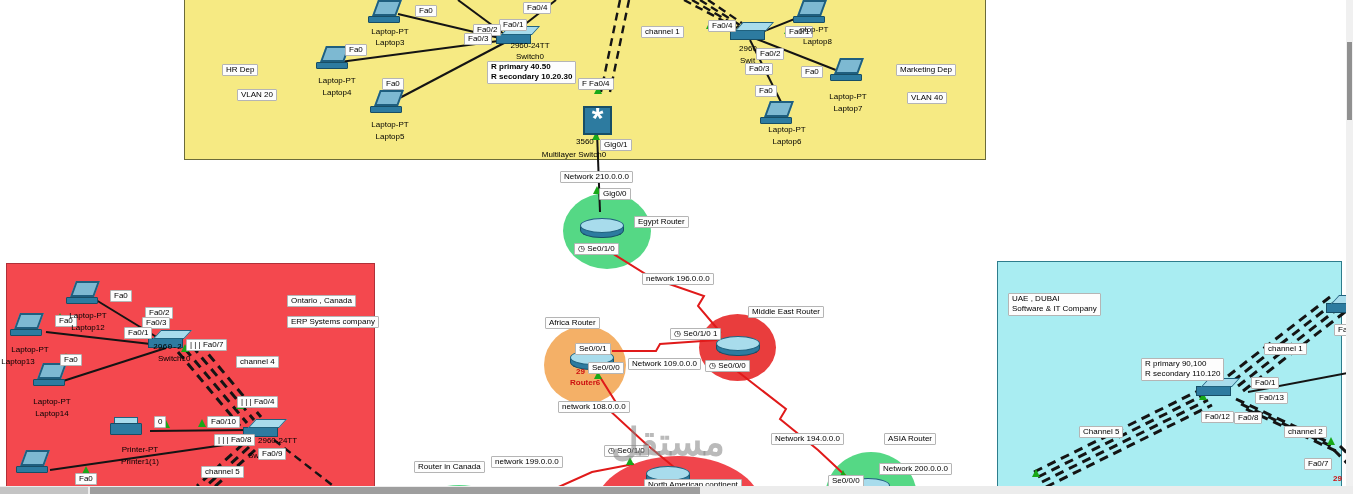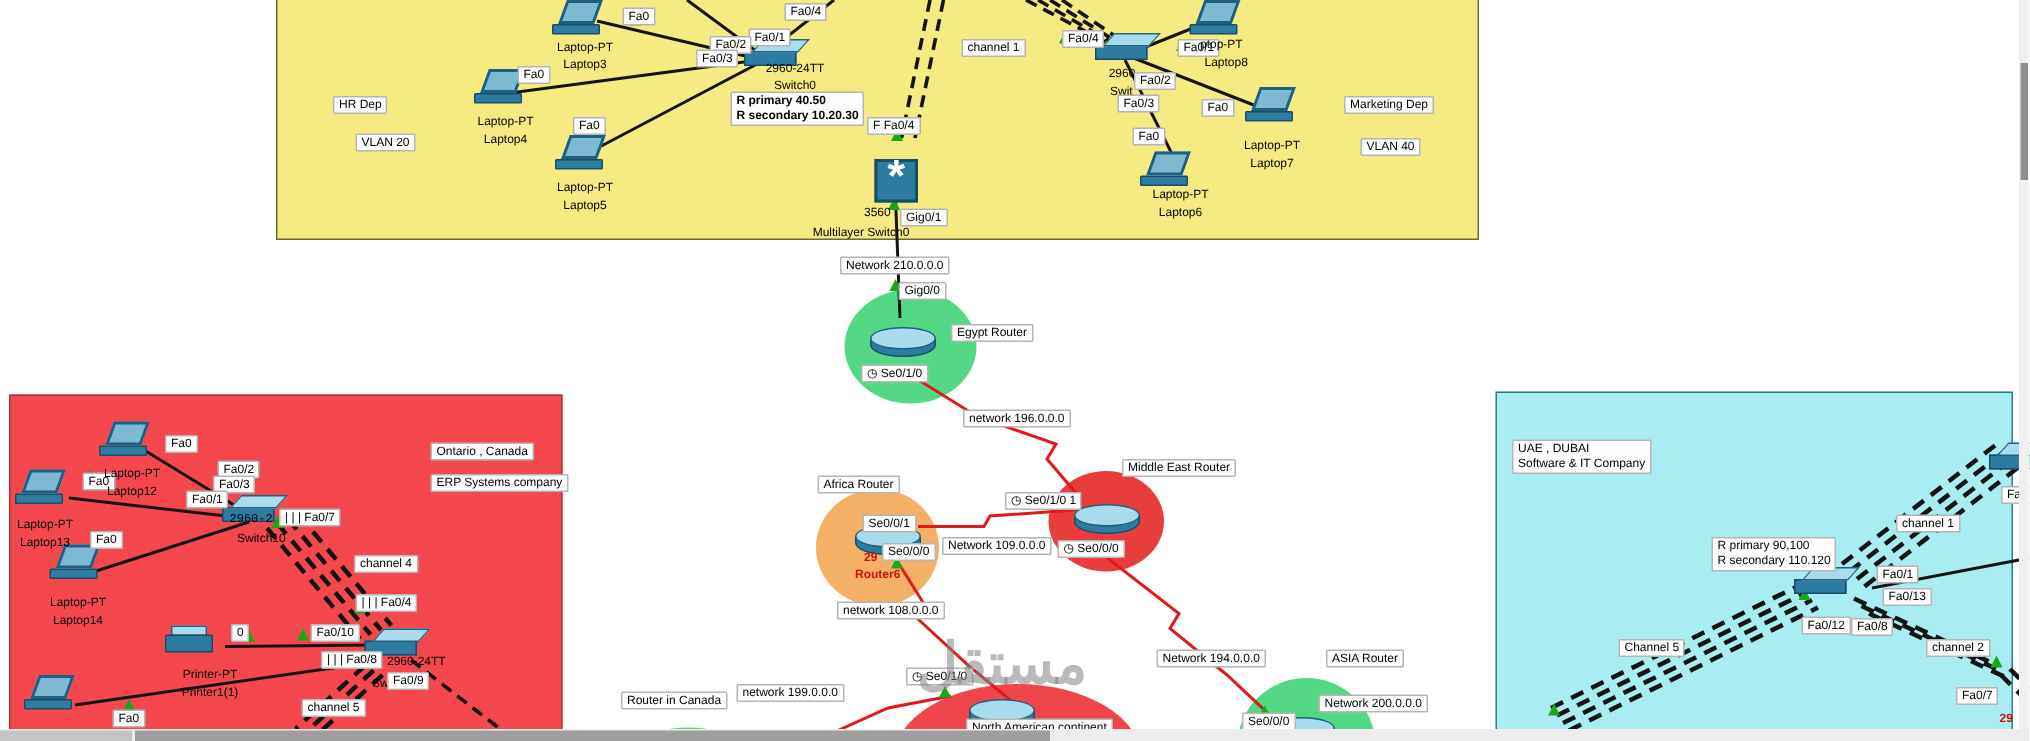--- a/index.html
+++ b/index.html
@@ -290,28 +290,28 @@
     <div class="lbl box" style="left: 287px; top: 295px;">Ontario , Canada</div>
     <div class="lbl box" style="left: 287px; top: 316px;">ERP Systems company</div>
     <div class="lbl box" style="left: 110px; top: 290px;">Fa0</div>
     <div class="lbl box" style="left: 145px; top: 307px;">Fa0/2</div>
     <div class="lbl box" style="left: 142px; top: 317px;">Fa0/3</div>
     <div class="lbl box" style="left: 124px; top: 327px;">Fa0/1</div>
     <div class="lbl box" style="left: 55px; top: 315px;">Fa0</div>
     <div class="lbl plain center" style="left: 88px; top: 311px;">Laptop-PT</div>
     <div class="lbl plain center" style="left: 88px; top: 323px;">Laptop12</div>
     <div class="lbl plain center" style="left: 30px; top: 345px;">Laptop-PT</div>
-    <div class="lbl plain center" style="left: 30px; top: 357px;">Laptop13</div>
+    <div class="lbl plain center" style="left: 18px; top: 357px;">Laptop13</div>
     <div class="lbl box" style="left: 60px; top: 354px;">Fa0</div>
     <div class="lbl plain center" style="left: 52px; top: 397px;">Laptop-PT</div>
     <div class="lbl plain center" style="left: 52px; top: 409px;">Laptop14</div>
     <div class="lbl plain" style="left: 153px; top: 342px; font-family: Liberation Mono, monospace;">2960-2</div>
     <div class="lbl plain" style="left: 158px; top: 354px;">Switch10</div>
     <div class="lbl box" style="left: 186px; top: 339px;">| | | Fa0/7</div>
-    <div class="lbl box" style="left: 236px; top: 370px; text-align: right;">channel 4</div>
+    <div class="lbl box" style="left: 236px; top: 356px; text-align: right;">channel 4</div>
     <div class="lbl box" style="left: 237px; top: 396px;">| | | Fa0/4</div>
     <div class="lbl box" style="left: 154px; top: 416px;">0</div>
     <div class="lbl box" style="left: 207px; top: 416px;">Fa0/10</div>
     <div class="lbl box" style="left: 214px; top: 434px;">| | | Fa0/8</div>
     <div class="lbl plain center" style="left: 140px; top: 445px;">Printer-PT</div>
     <div class="lbl plain center" style="left: 140px; top: 457px;">Printer1(1)</div>
     <div class="lbl plain" style="left: 258px; top: 436px;">2960-24TT</div>
     <div class="lbl plain" style="left: 248px; top: 451px;">Sw</div>
     <div class="lbl box" style="left: 258px; top: 448px;">Fa0/9</div>
     <div class="lbl box" style="left: 201px; top: 466px;">channel 5</div>

